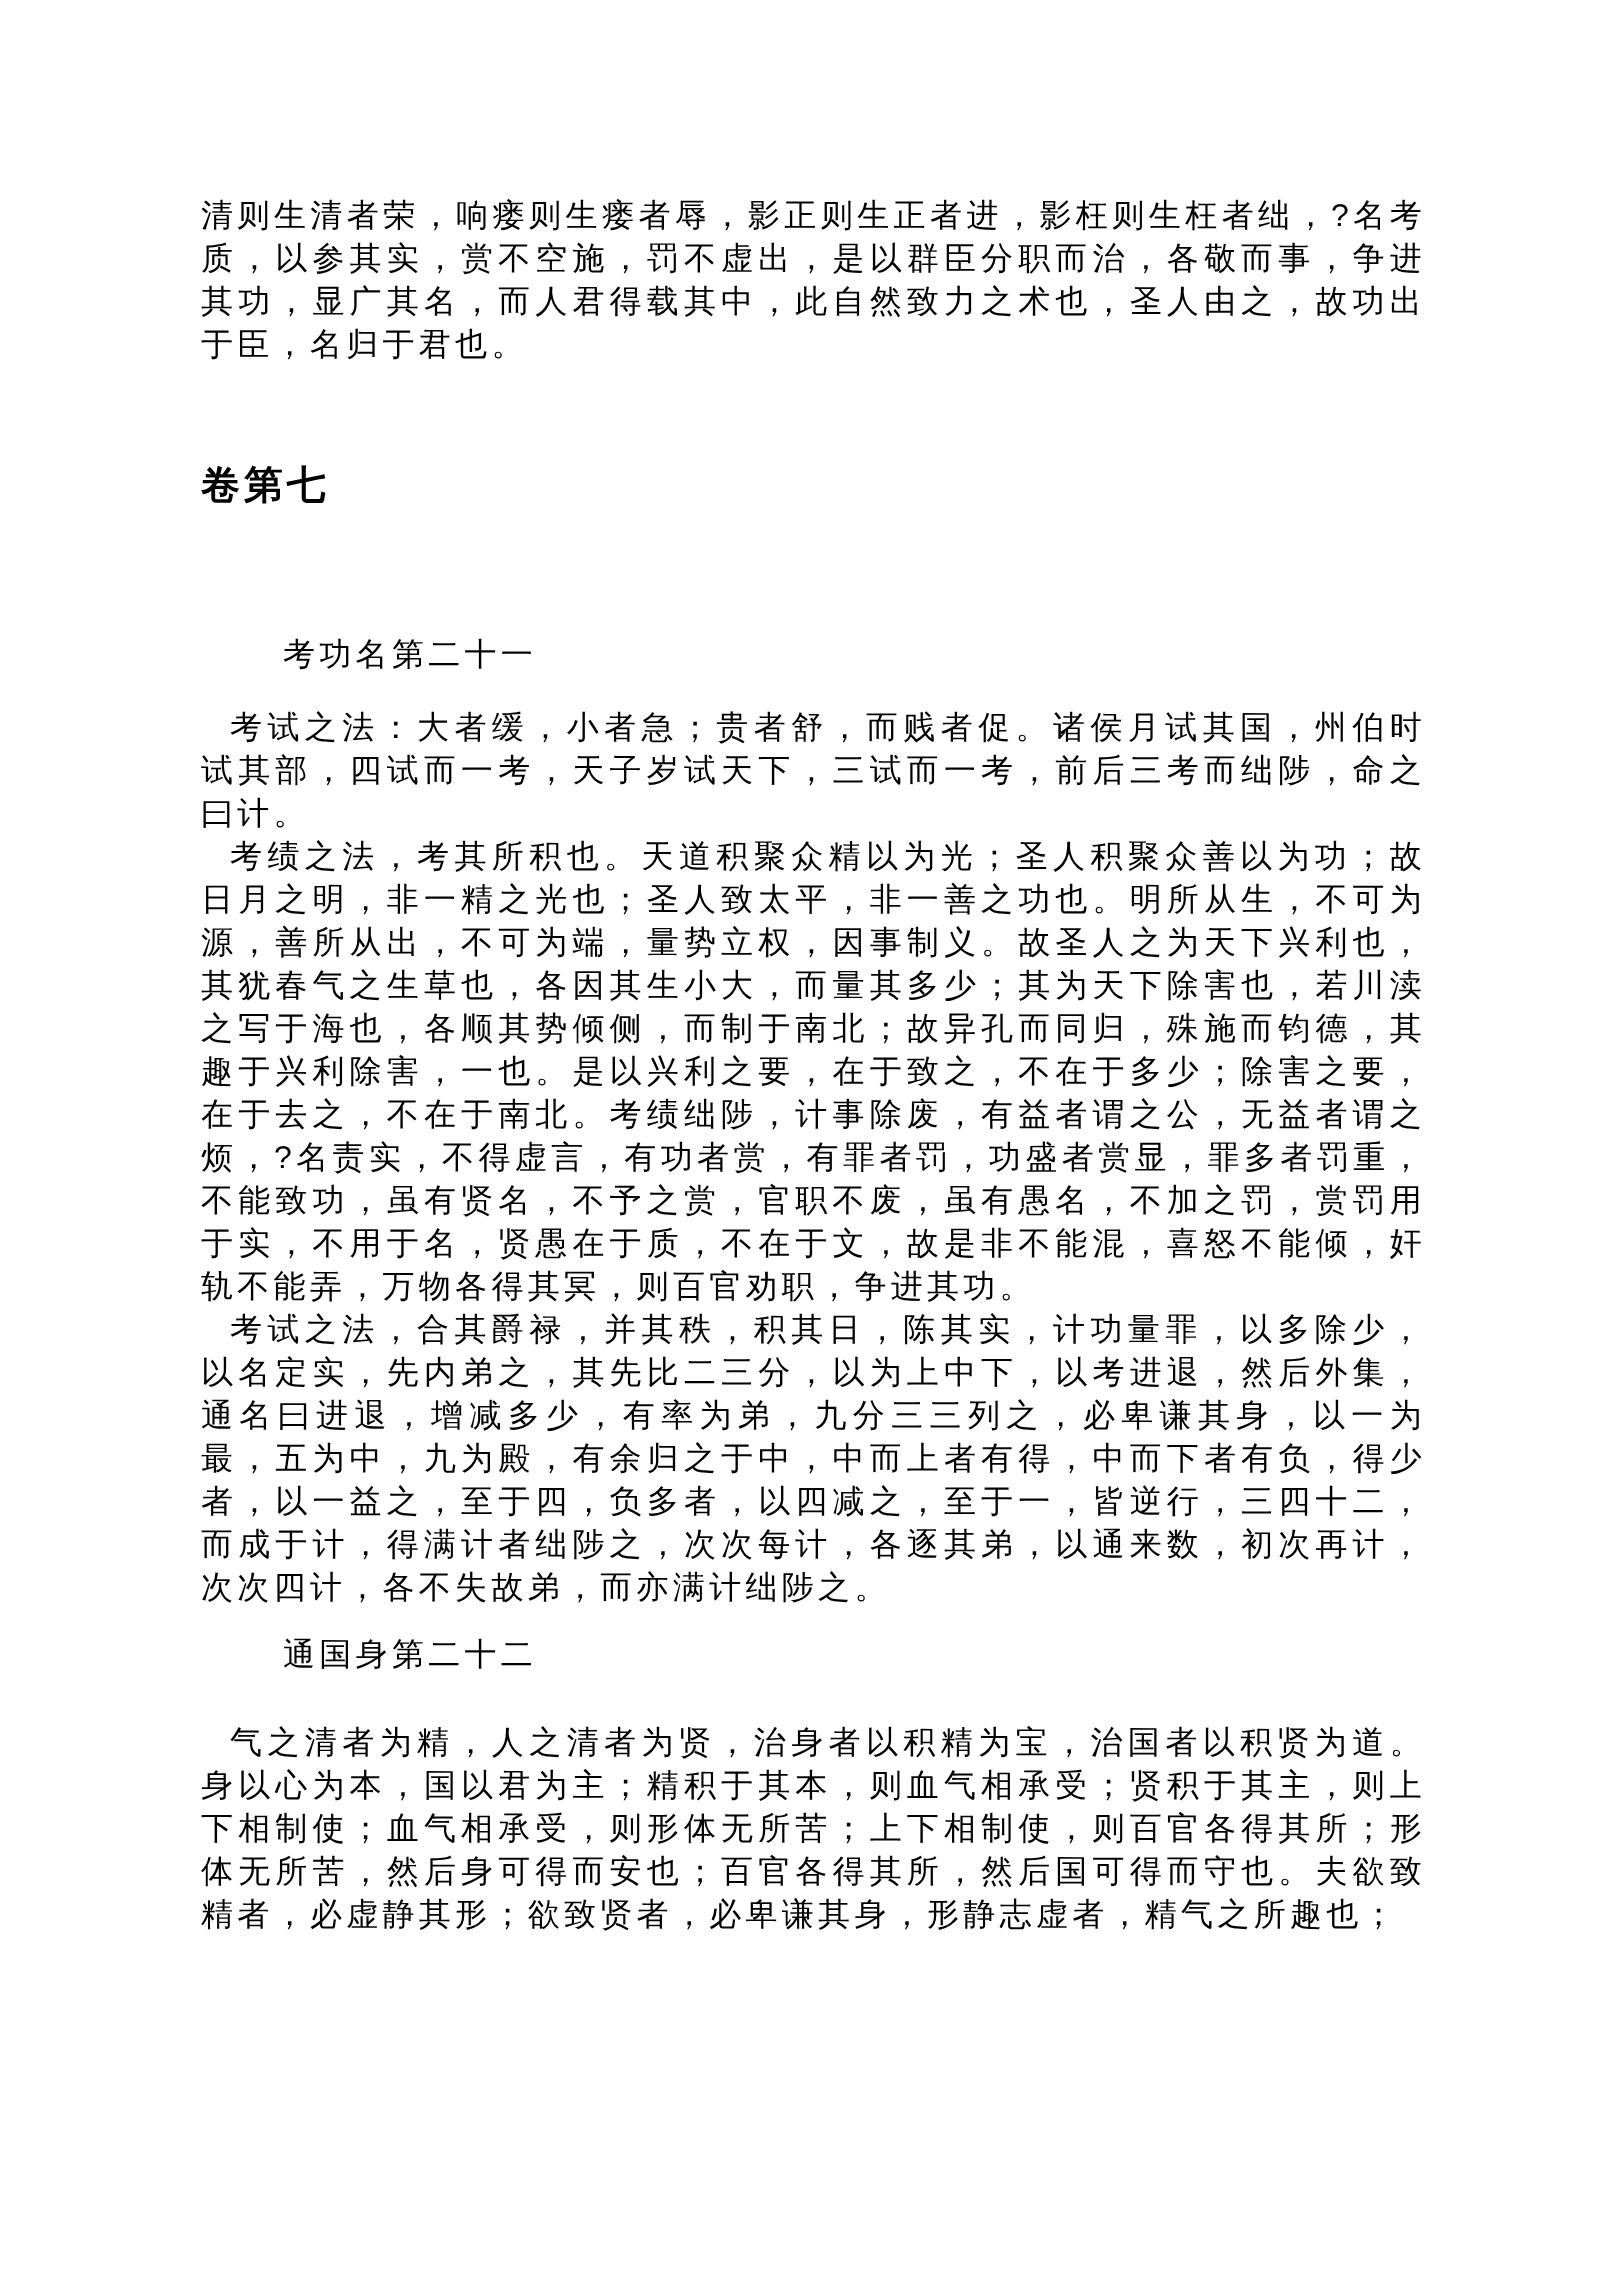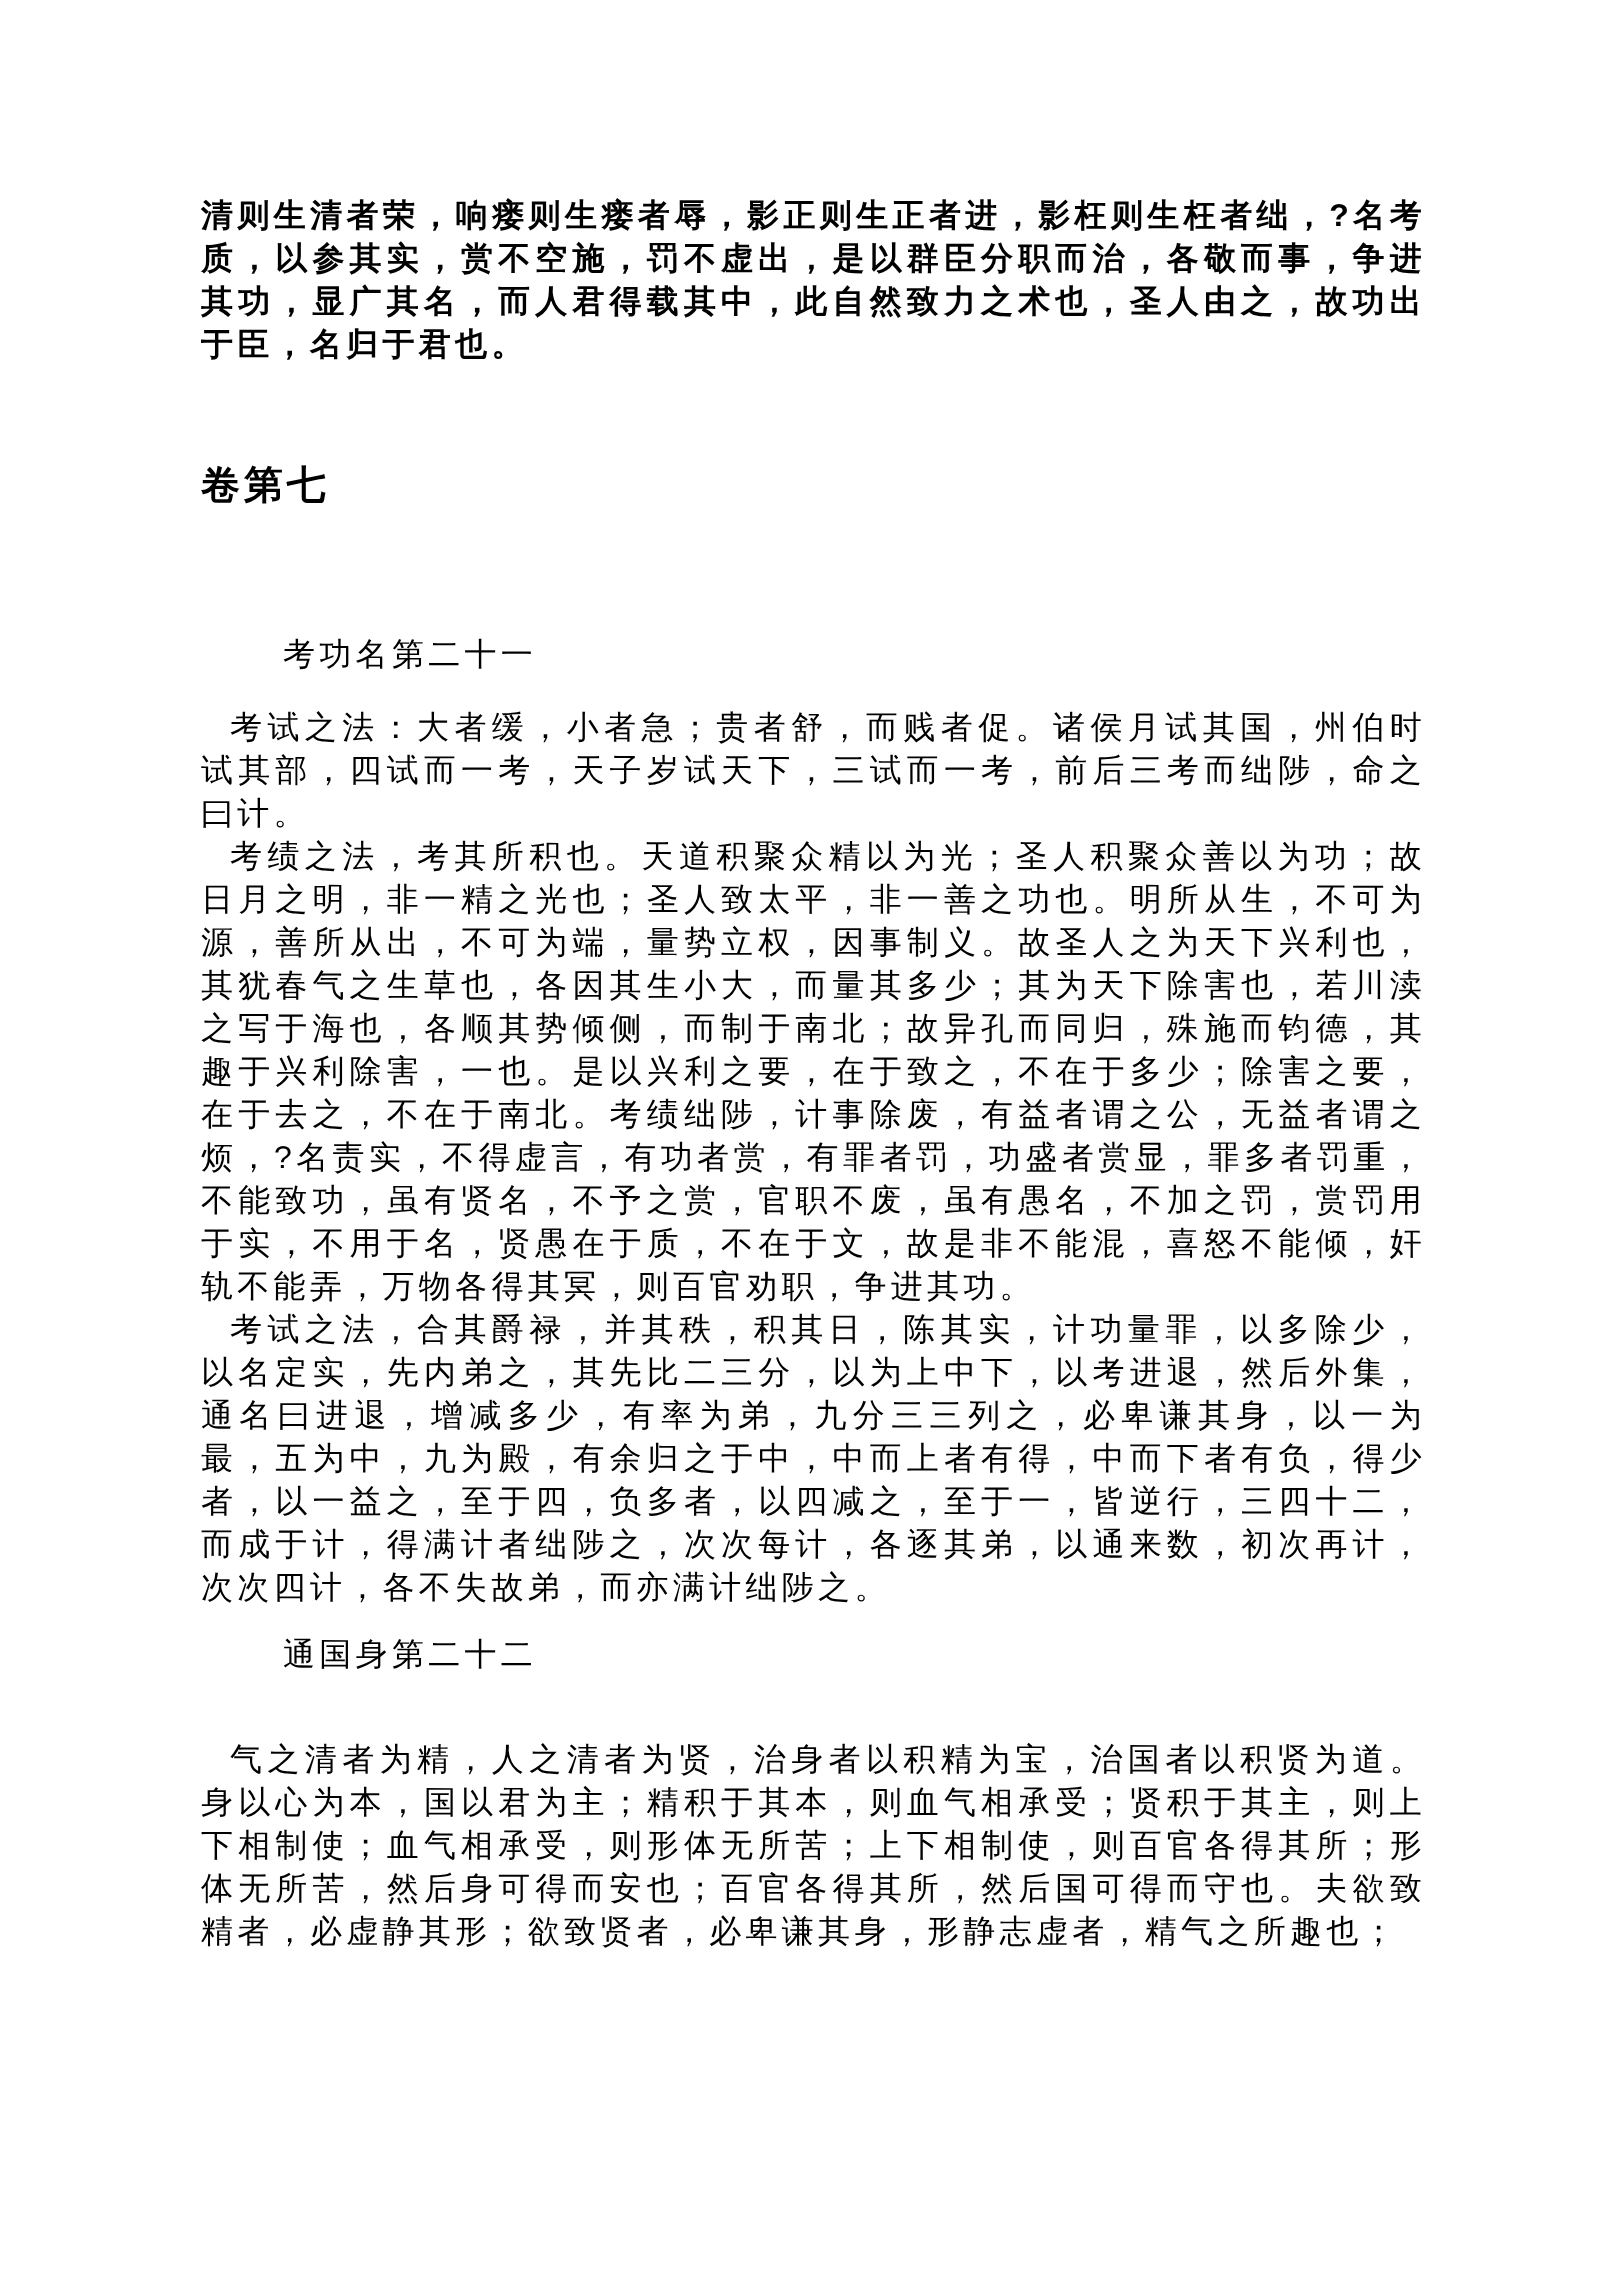--- a/index.html
+++ b/index.html
@@ -25,21 +25,20 @@
   .body {
     font-size: 32px;
     line-height: 43px;
     letter-spacing: 4.3px;
     text-align: justify;
     margin: 0;
     color: #000000;
   }
   .continuation {
     text-indent: 0;
-    font-weight: bold;
   }
   .indent {
     text-indent: 29px;
   }
   .volume-title {
     font-size: 39px;
     font-weight: bold;
     line-height: 53px;
     letter-spacing: 3.9px;
     text-align: left;
@@ -51,21 +50,21 @@
     letter-spacing: 4.3px;
     font-weight: normal;
     margin-left: 82px;
   }
   .heading-1 {
     margin-top: 122px;
     margin-bottom: 30px;
   }
   .heading-2 {
     margin-top: 23.5px;
-    margin-bottom: 62px;
+    margin-bottom: 45px;
   }
 </style>
 </head>
 <body>
 
 <div class="page">
   <div class="content">
 
     <p class="body continuation">清则生清者荣，响瘘则生瘘者辱，影正则生正者进，影枉则生枉者绌，?名考质，以参其实，赏不空施，罚不虚出，是以群臣分职而治，各敬而事，争进其功，显广其名，而人君得载其中，此自然致力之术也，圣人由之，故功出于臣，名归于君也。</p>
 

